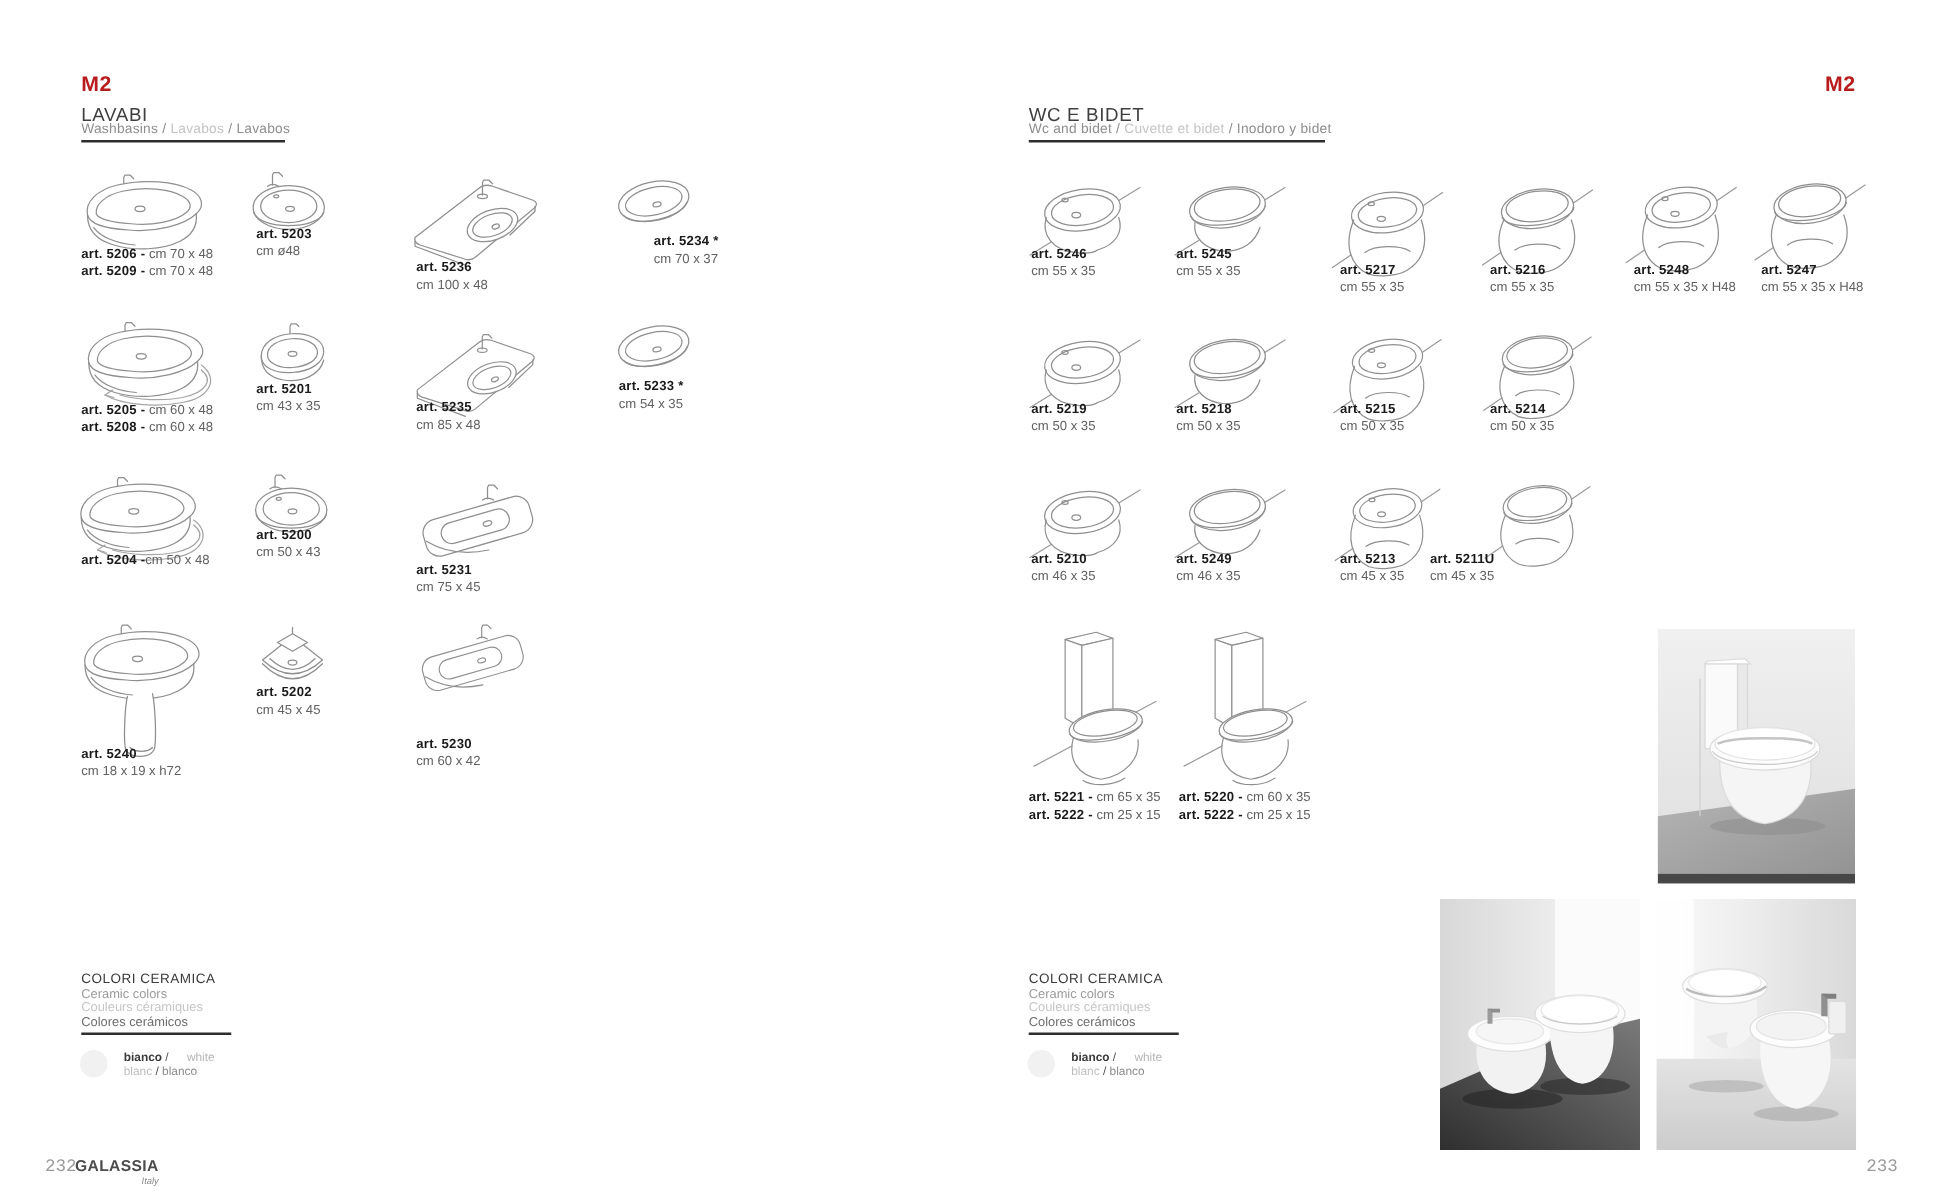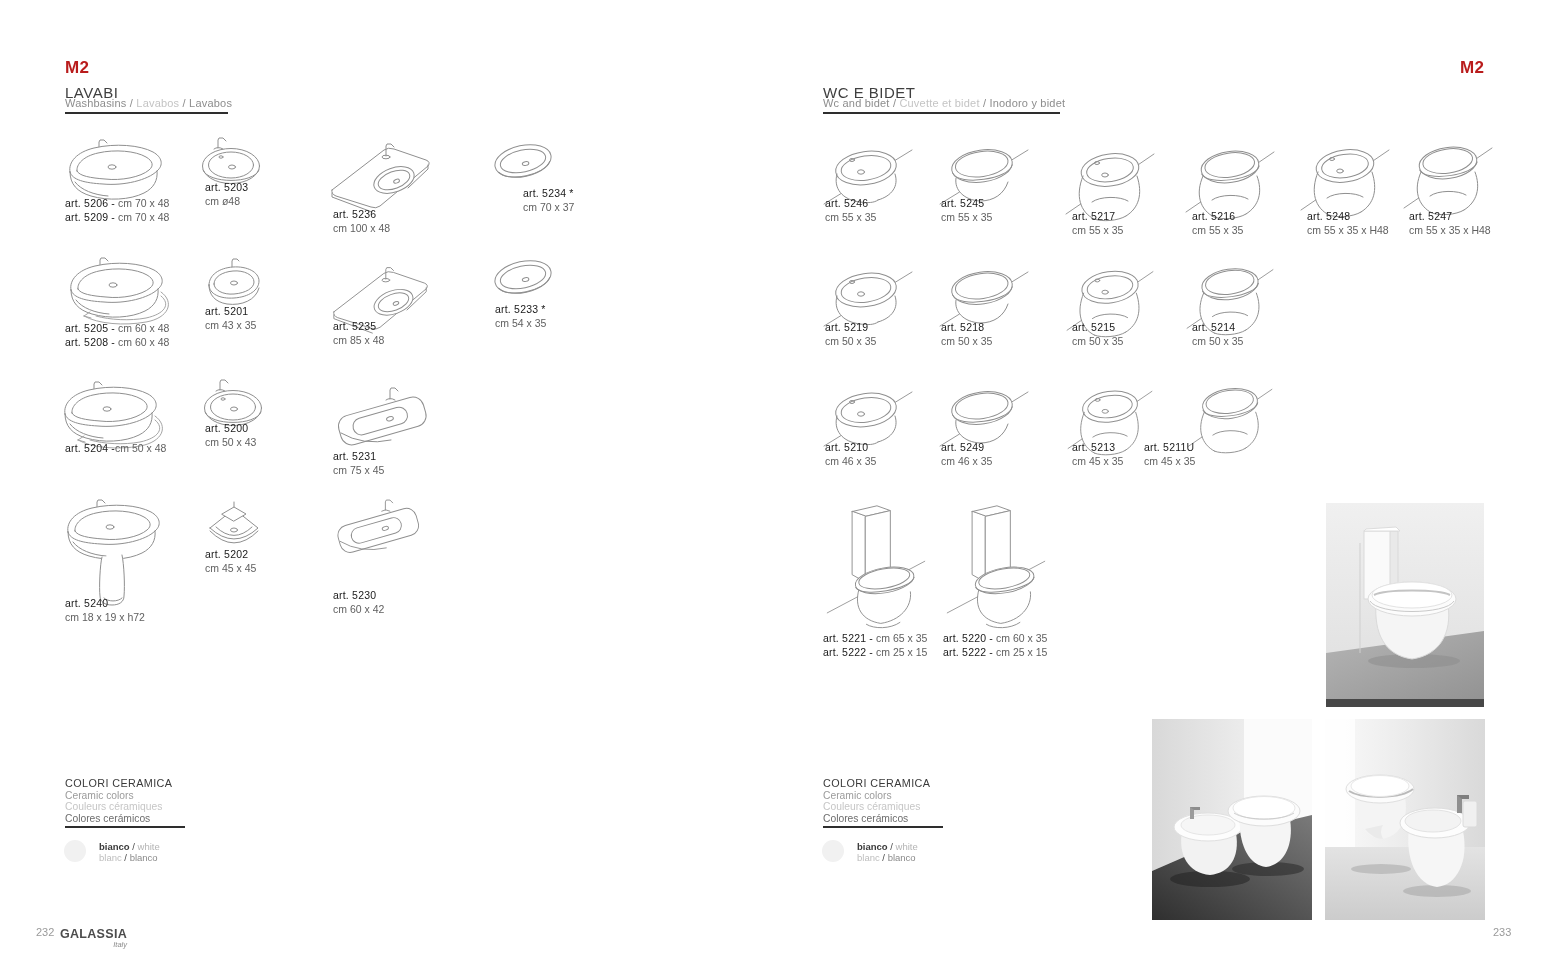--- a/index.html
+++ b/index.html
@@ -5,36 +5,36 @@
   html,body{margin:0;padding:0;background:#ffffff;}
   .page{position:relative;width:1550px;height:959px;background:#ffffff;
         font-family:"Liberation Sans",sans-serif;overflow:hidden;}
   .abs{position:absolute;}
   .code{font-size:17px;font-weight:bold;color:#b91c1c;letter-spacing:.4px;}
   .sec-title{font-size:15px;color:#3f3f3f;letter-spacing:.5px;}
   .sec-sub{font-size:11px;color:#8d8d8d;letter-spacing:.2px;white-space:nowrap;}
   .sub-fr{color:#c4c4c4;}
   .rule{background:#2e2e2e;height:2px;}
   .lbl{font-size:10.5px;line-height:13.5px;white-space:nowrap;}
-  .art{font-weight:normal;color:#1a1a1a;letter-spacing:.2px;}
+  .art{font-weight:bold;color:#1a1a1a;letter-spacing:.2px;}
   .dim{color:#606060;}
   .draw{position:absolute;}
   .colors div{line-height:11.6px;}
   .t1{font-size:10.8px;color:#3a3a3a;letter-spacing:.4px;}
   .t2{font-size:10.3px;color:#9b9b9b;}
   .t3{font-size:10.3px;color:#c6c6c6;}
   .t4{font-size:10.3px;color:#6d6d6d;}
   .swatch{position:absolute;width:22px;height:22px;border-radius:50%;background:#f1f1f1;}
   .swlbl{position:absolute;font-size:9.5px;line-height:11px;white-space:nowrap;}
   .sw-it{font-weight:bold;color:#3a3a3a;}
-  .sw-en{color:#b4b4b4;}
+  .sw-en{color:#b4b4b4;margin-left:12px;}
   .sw-fr{color:#bdbdbd;}
   .sw-es{font-weight:normal;color:#8a8a8a;}
   .sw-sep{color:#4a4a4a;}
-  .pnum{font-size:11px;color:#9a9a9a;}
+  .pnum{font-size:14px;color:#9a9a9a;font-family:Liberation Mono, monospace;}
   .brand{font-size:12.5px;font-weight:bold;color:#4c4c4c;letter-spacing:.3px;}
   .brand-sub{display:block;font-size:7.5px;font-style:italic;font-weight:normal;
              color:#8a8a8a;text-align:right;margin-top:-2px;}
   .photo{position:absolute;overflow:hidden;}
   .photo svg{display:block;}
 </style>
 </head>
 <body>
 
 <div class="page">

